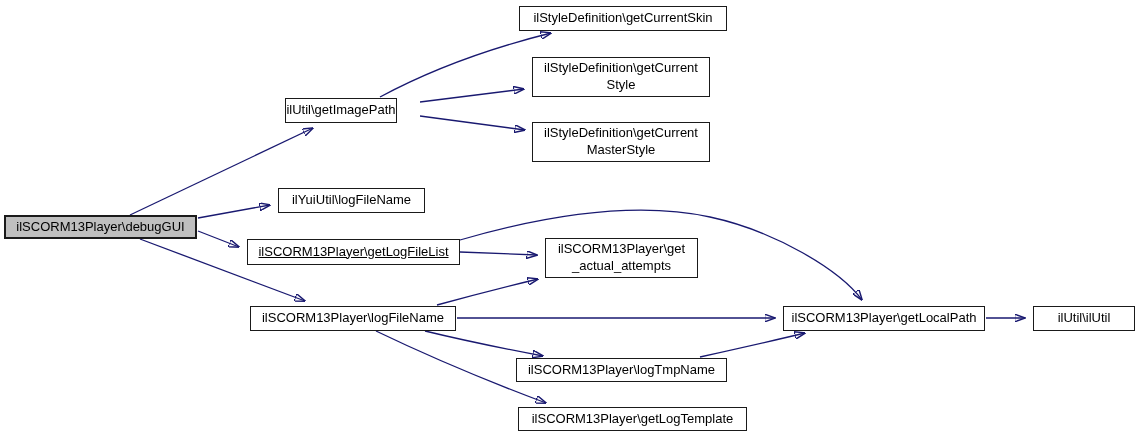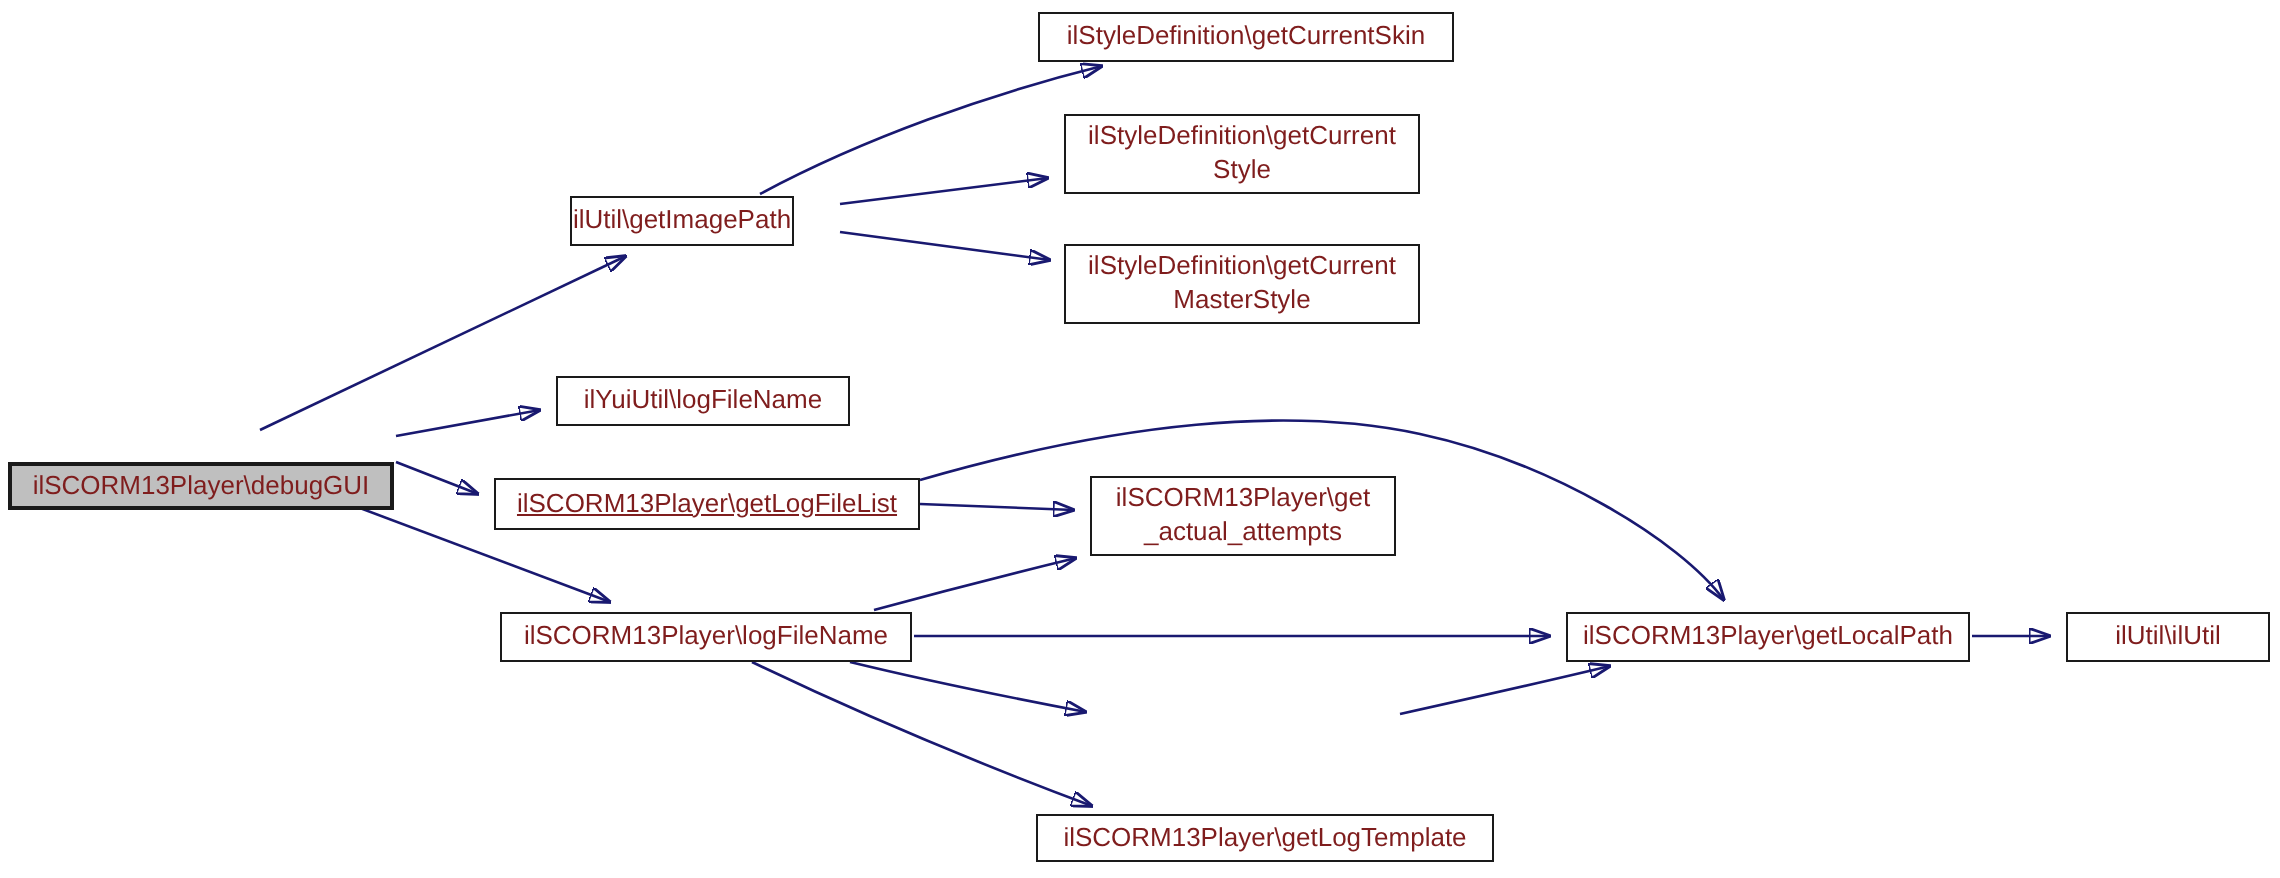--- a/index.html
+++ b/index.html
@@ -31,21 +31,21 @@
     position: absolute;
     box-sizing: border-box;
     background: #ffffff;
     border: 1px solid #1a1a1a;
     display: flex;
     align-items: center;
     justify-content: center;
     text-align: center;
     font-size: 13px;
     line-height: 1.3;
-    color: #7f1d1d;
+    color: #000000;
     white-space: pre-line;
     cursor: pointer;
     padding: 0 3px;
   }
   .node.highlight {
     background: #bfbfbf;
     border-width: 2px;
   }
 </style>
 </head>
@@ -69,21 +69,21 @@
     <path d="M460,252 L537,255" marker-end="url(#arrow)"></path>
     <path d="M460,240 C560,211 645,203 710,217 C775,231 840,270 862,300" marker-end="url(#arrow)"></path>
     <path d="M437,305 C470,296 505,287 538,279" marker-end="url(#arrow)"></path>
     <path d="M457,318 L775,318" marker-end="url(#arrow)"></path>
     <path d="M425,331 C462,340 506,349 543,356" marker-end="url(#arrow)"></path>
     <path d="M376,331 C430,357 490,382 546,403" marker-end="url(#arrow)"></path>
     <path d="M700,357 C736,349 772,341 805,333" marker-end="url(#arrow)"></path>
     <path d="M986,318 L1025,318" marker-end="url(#arrow)"></path>
   </svg>
 
-  <div class="node highlight" style="left:4px; top:215px; width:193px; height:24px;margin-top:16px;">
+  <div class="node highlight" style="left:4px; top:215px; width:193px; height:24px;">
     <span>ilSCORM13Player\debugGUI</span>
   </div>
 
   <div class="node" style="left:285px; top:98px; width:112px; height:25px;">
     <span>ilUtil\getImagePath</span>
   </div>
 
   <div class="node" style="left:519px; top:6px; width:208px; height:25px;">
     <span>ilStyleDefinition\getCurrentSkin</span>
   </div>
@@ -116,18 +116,21 @@
   </div>
 
   <div class="node" style="left:783px; top:306px; width:202px; height:25px;">
     <span>ilSCORM13Player\getLocalPath</span>
   </div>
 
   <div class="node" style="left:1033px; top:306px; width:102px; height:25px;">
     <span>ilUtil\ilUtil</span>
   </div>
 
+  <div class="node" style="left:516px; top:358px; width:211px; height:24px;">
+    <span>ilSCORM13Player\logTmpName</span>
+  </div>
 
   <div class="node" style="left:506px; top:407px; width:229px; height:24px;margin-left:12px;">
     <span>ilSCORM13Player\getLogTemplate</span>
   </div>
 
 </div>
 
 </body></html>

